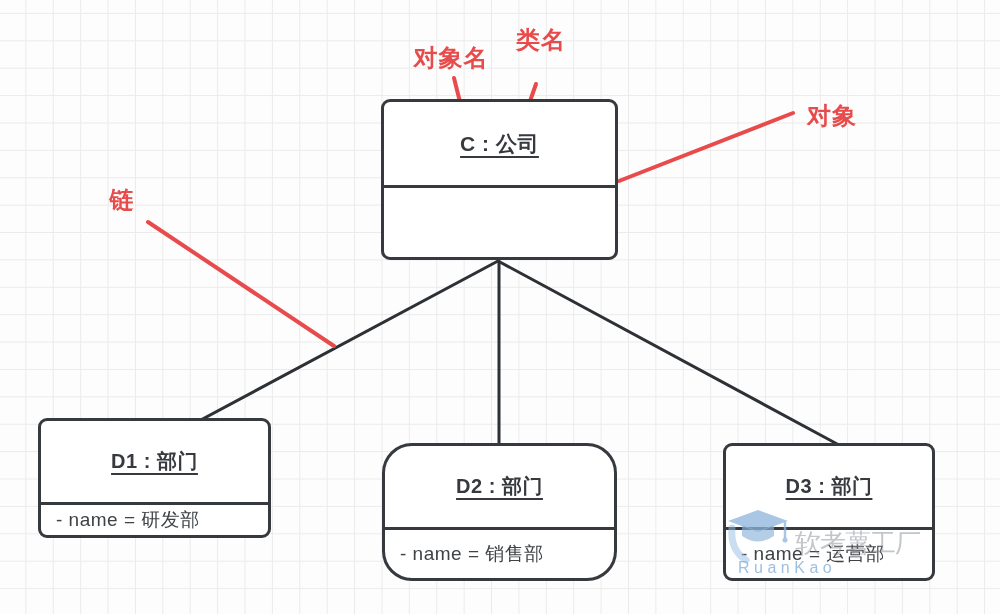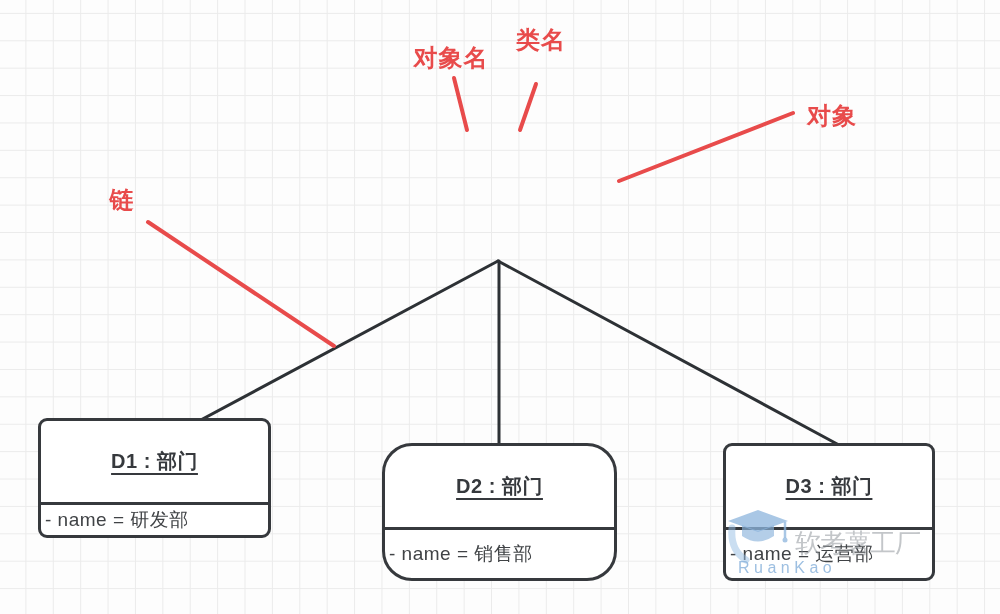--- a/index.html
+++ b/index.html
@@ -48,21 +48,21 @@
     color: #36393d;
     text-decoration: underline;
     text-decoration-thickness: 2px;
     text-underline-offset: 5px;
     letter-spacing: 0.5px;
   }
   .uml-attrs {
     flex: 1;
     display: flex;
     align-items: center;
-    padding-left: 4px;
+    padding-left: 15px;
     font-size: 19px;
     color: #404346;
     letter-spacing: 0.5px;
   }
   .c-box .uml-title { height: 83px; font-size: 21px; }
   .d-box .uml-title { height: 81px; font-size: 20px; }
 
   .red-label {
     position: absolute;
     transform: translate(-50%, -50%);
@@ -105,20 +105,26 @@
     <line class="black" x1="498" y1="261" x2="154" y2="445"></line>
     <line class="black" x1="499" y1="261" x2="499" y2="445"></line>
     <line class="black" x1="498" y1="261" x2="839" y2="445"></line>
 
     <line class="red" x1="454" y1="78" x2="467" y2="130"></line>
     <line class="red" x1="536" y1="84" x2="520" y2="130"></line>
     <line class="red" x1="793" y1="113" x2="619" y2="181"></line>
     <line class="red" x1="148" y1="222" x2="334" y2="346"></line>
   </svg>
 
+  <div class="uml-box c-box" style="left:381px; top:99px; width:237px; height:161px;">
+    <div class="uml-title">
+      <span>C : 公司</span>
+    </div>
+    <div class="uml-attrs"></div>
+  </div>
 
   <div class="uml-box d-box" style="left:38px; top:418px; width:233px; height:120px;justify-content:flex-end;">
     <div class="uml-title">
       <span>D1 : 部门</span>
     </div>
     <div class="uml-attrs">- name = 研发部</div>
   </div>
 
   <div class="uml-box d-box" style="left:382px; top:443px; width:235px; height:138px;border-radius:30px;">
     <div class="uml-title">

